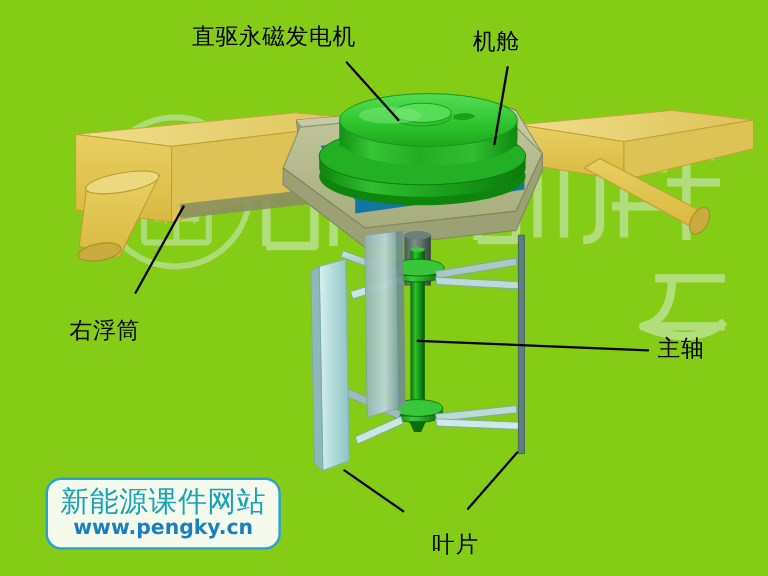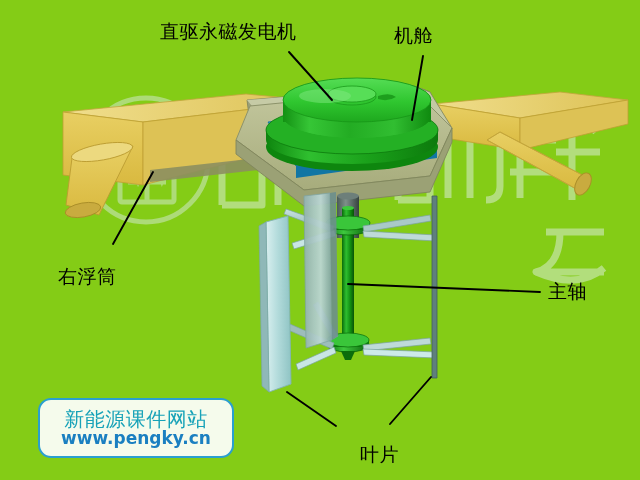--- a/index.html
+++ b/index.html
@@ -13,21 +13,21 @@
     position:absolute;color:#000;font-size:19px;line-height:1;
     white-space:nowrap;font-family:"DejaVu Sans","Liberation Sans",sans-serif;
     letter-spacing:.5px;
   }
   #logo{
     position:absolute;left:38px;top:398px;width:196px;height:60px;
     border:2.5px solid #2a9fd0;border-radius:13px;background:rgba(255,255,255,.92);
     box-sizing:border-box;display:flex;flex-direction:column;
     align-items:center;justify-content:center;
   }
-  #logo .l1{font-size:20px;color:#17a2b8;line-height:1.05;letter-spacing:.5px;
+  #logo .l1{font-size:24px;color:#17a2b8;line-height:1.05;letter-spacing:.5px;
     font-family:"DejaVu Sans","Liberation Sans",sans-serif;}
   #logo .l2{font-size:17px;color:#1a7fc1;line-height:1.05;letter-spacing:0px;
     font-family:"DejaVu Sans","Liberation Sans",sans-serif;font-weight:600;}
 </style>
 </head>
 <body>
 
 <div id="stage">
 
   <svg id="scene" viewBox="0 0 640 480" width="640" height="480">

